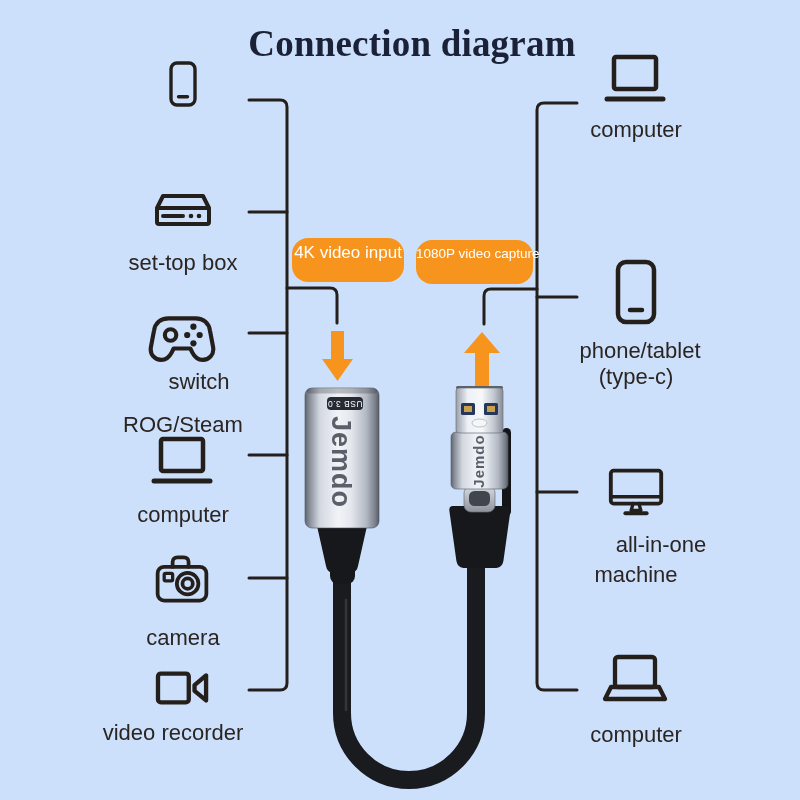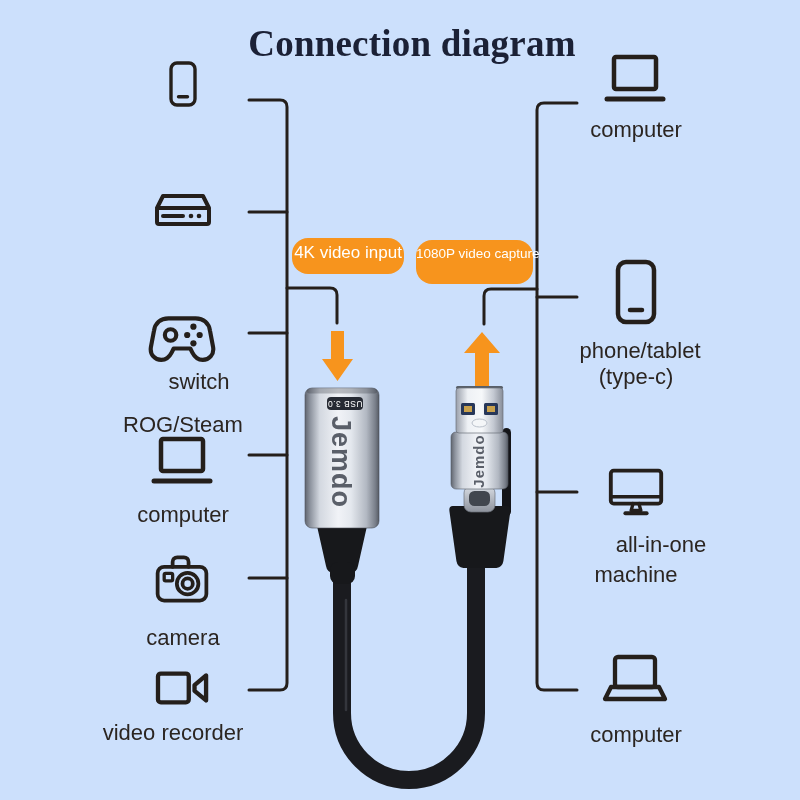--- a/index.html
+++ b/index.html
@@ -159,33 +159,34 @@
         <path d="M21,52 H43"></path>
     </svg>
   </span>
   <span class="abs icon" style="left:601px;top:652px;">
     <svg width="68" height="56" viewBox="0 0 68 56" fill="none" stroke="#241f1b" stroke-width="4.3" stroke-linecap="round" stroke-linejoin="round">
       <rect x="14" y="5" width="40" height="30" rx="3"></rect>
       <path d="M10,35 H58 L64,47 H4 Z"></path>
     </svg>
   </span>
 
+  <div class="abs devlabel" style="left:73px;top:250px;">set-top box</div>
   <div class="abs devlabel" style="left:89px;top:369px;">switch</div>
   <div class="abs devlabel" style="left:73px;top:396px;margin-top:16px;">ROG/Steam</div>
   <div class="abs devlabel" style="left:73px;top:502px;">computer</div>
   <div class="abs devlabel" style="left:73px;top:625px;">camera</div>
   <div class="abs devlabel" style="left:63px;top:720px;">video recorder</div>
 
   <div class="abs devlabel" style="left:526px;top:117px;">computer</div>
   <div class="abs devlabel" style="left:530px;top:338px;">phone/tablet</div>
   <div class="abs devlabel" style="left:526px;top:364px;">(type-c)</div>
   <div class="abs devlabel" style="left:551px;top:532px;text-align:center;">all-in-one</div>
   <div class="abs devlabel" style="left:526px;top:562px;">machine</div>
   <div class="abs devlabel" style="left:526px;top:722px;">computer</div>
 
-  <div class="abs badge" style="left:292px;top:238px;width:112px;height:36px;line-height:30px;font-size:17px;">4K video input</div>
+  <div class="abs badge" style="left:292px;top:238px;width:112px;height:44px;line-height:30px;font-size:17px;">4K video input</div>
   <div class="abs badge" style="left:416px;top:240px;width:117px;height:44px;line-height:28px;font-size:13.5px;">1080P video capture</div>
 
   <div class="abs usb3" style="left:327px;top:397px;width:36px;height:13px;">USB 3.0</div>
   <div class="abs jemdo" style="left:281px;top:447px;width:120px;height:30px;font-size:27px;transform:rotate(90deg);">Jemdo</div>
   <div class="abs jemdo" style="left:437px;top:453px;width:82px;height:16px;font-size:15px;transform:rotate(-90deg);">Jemdo</div>
 
 </div>
 
 </body></html>

